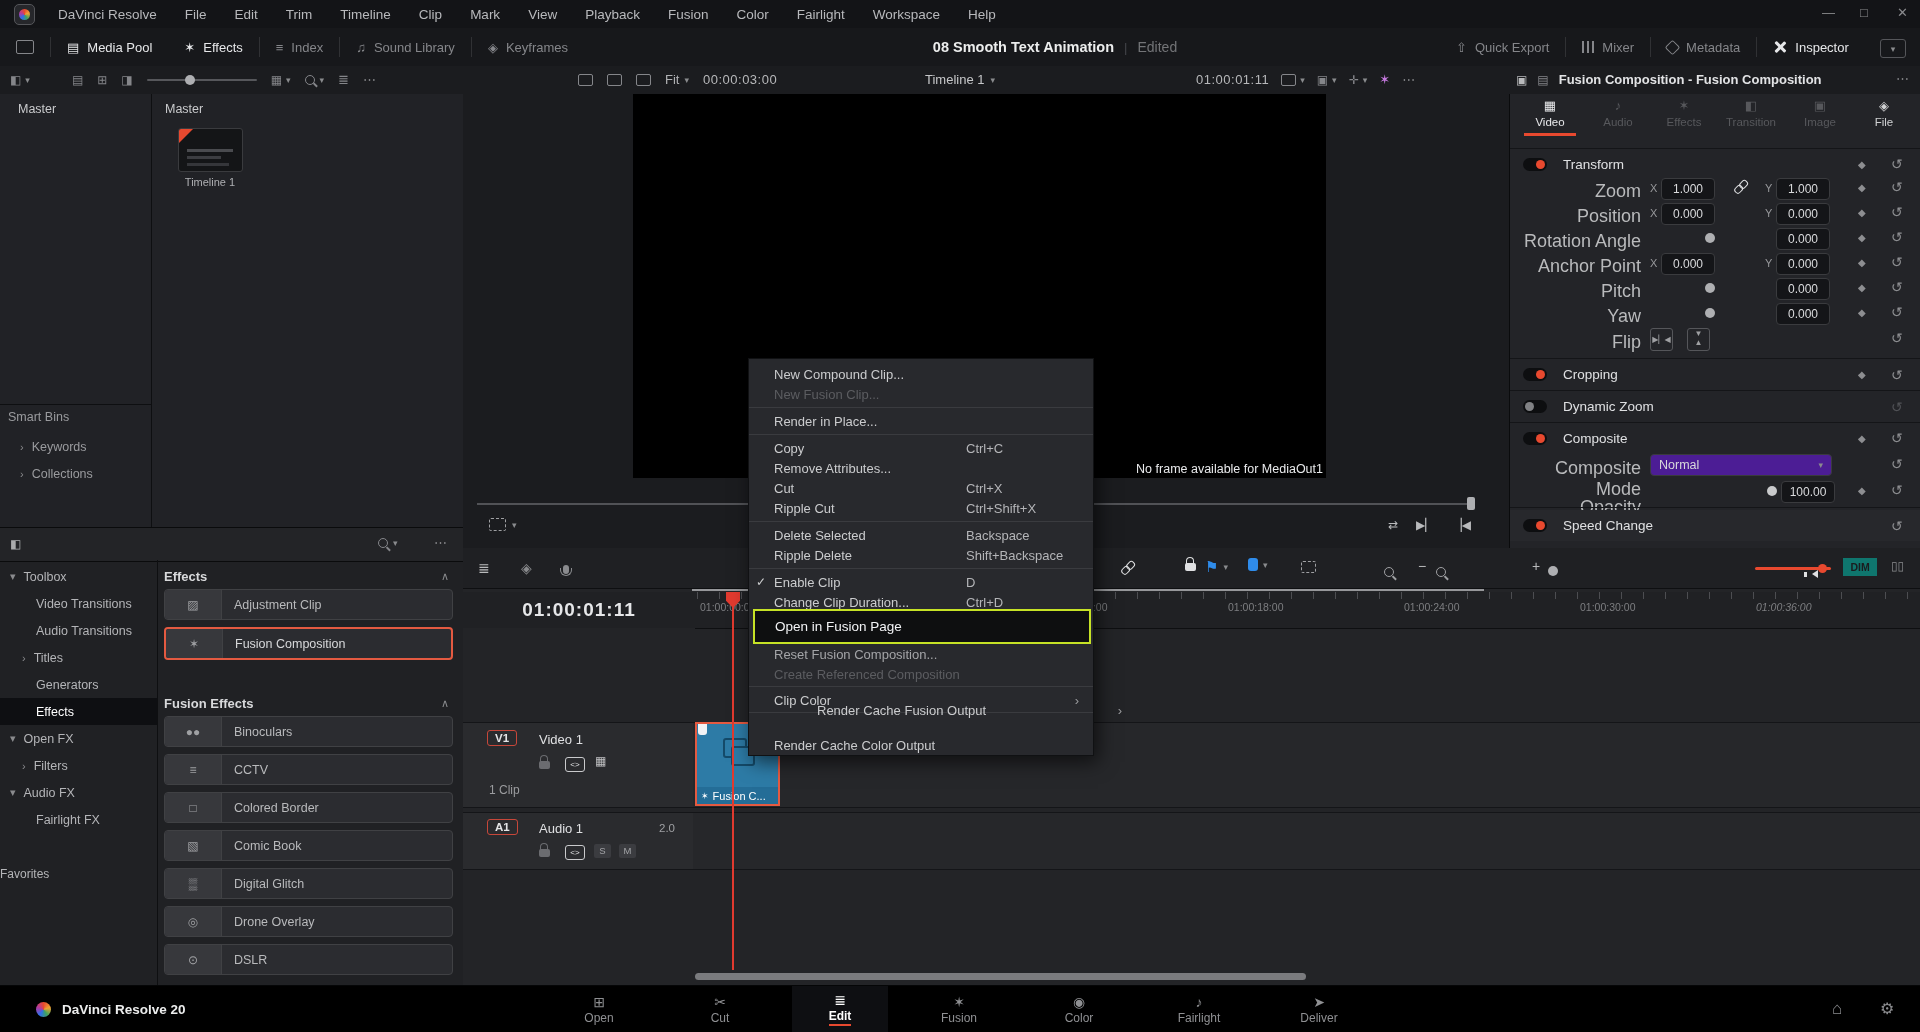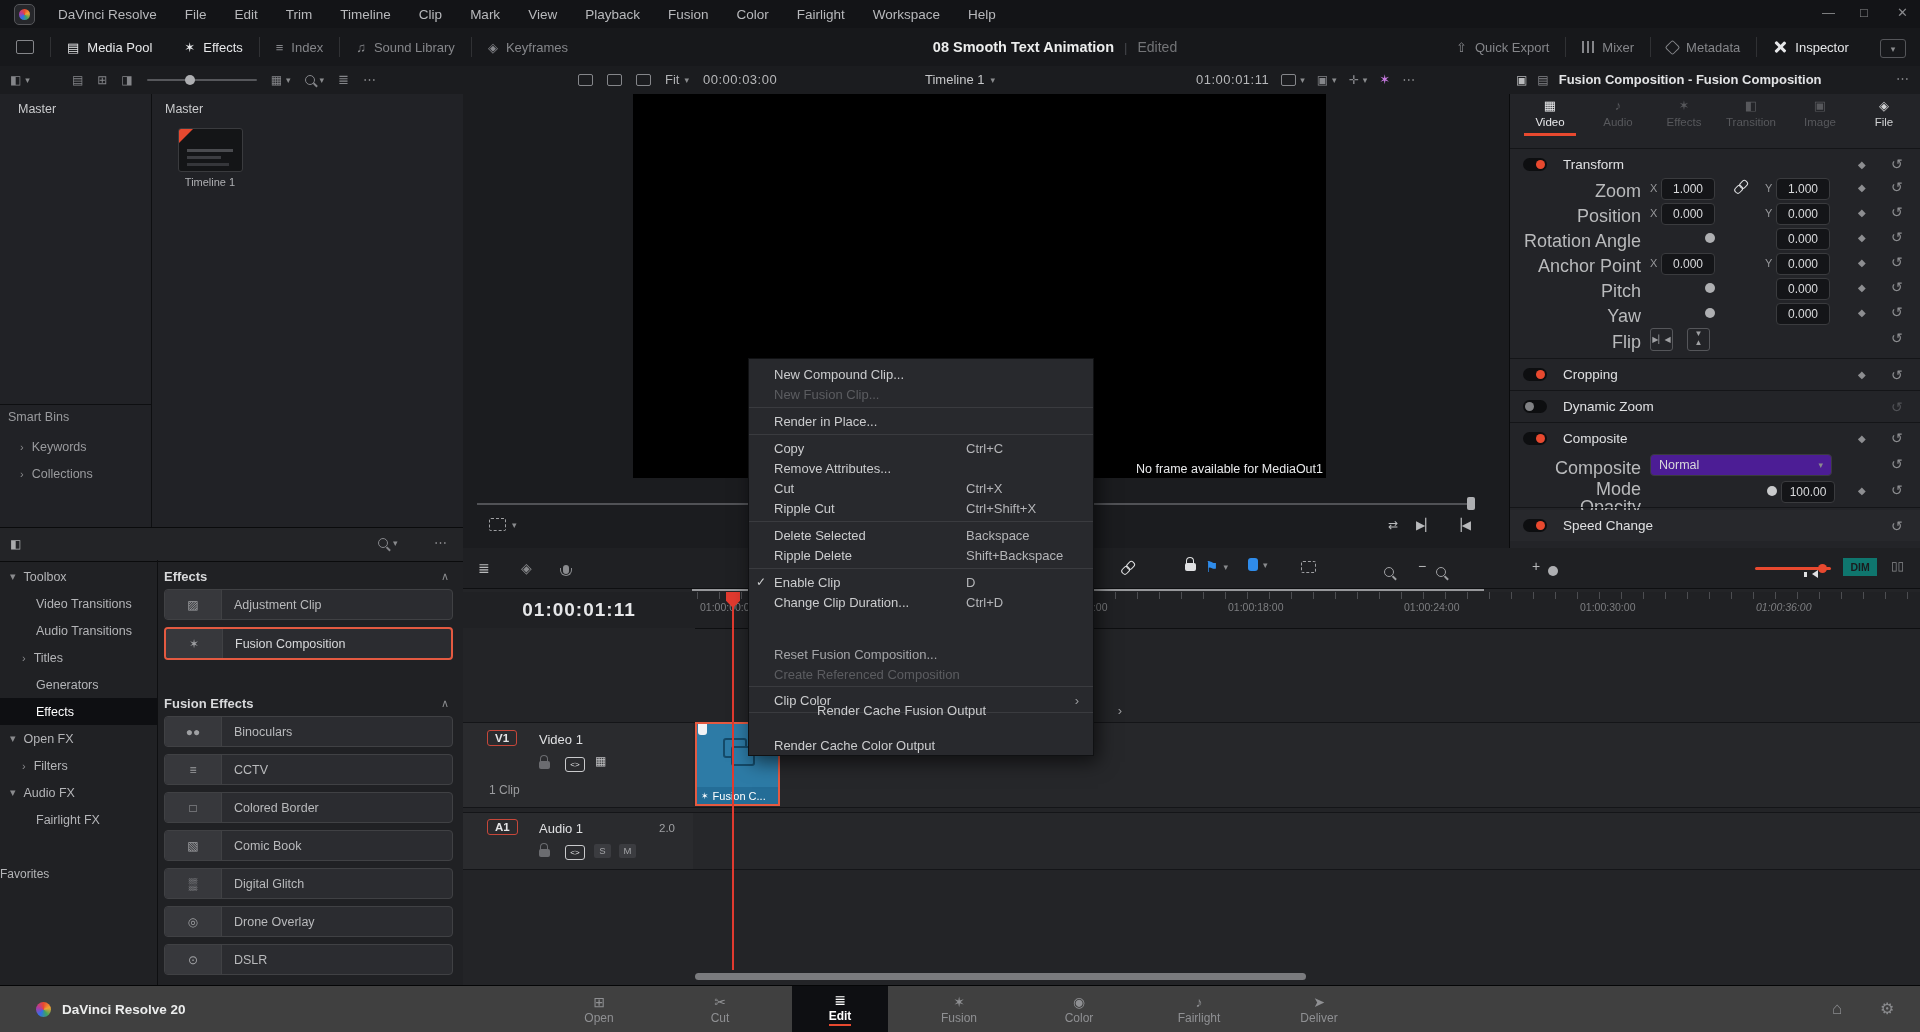--- a/index.html
+++ b/index.html
@@ -74,21 +74,21 @@
   .ctx-item .lab{position:absolute;left:25px;}
   .ctx-item .sc{position:absolute;left:217px;color:#b4b5b8;}
   .ctx-item .sub{position:absolute;right:14px;color:#9a9b9e;font-size:13px;}
   .ctx-item.disabled .lab{color:#5c5d61;}
   .ctx-item.dim2 .lab{color:#a4a5a8;}
   .ctx-sep{position:absolute;left:0;width:100%;height:1px;background:#3a3b3f;}
   #ctx-highlight{position:absolute;left:4px;width:334px;height:31px;background:#0e0f10;
                  border:2.5px solid #c6e226;display:flex;align-items:center;}
   #ctx-highlight .lab{padding-left:20px;color:#f2f3f5;font-size:13.5px;}
   
-  #pagebar{left:0;top:985px;width:1920px;height:47px;background:#404040;border-top:1px solid #050607;}
+  #pagebar{left:0;top:985px;width:1920px;height:47px;background:#000000;border-top:1px solid #050607;}
   .page-btn{position:absolute;top:0;width:96px;height:47px;display:flex;flex-direction:column;align-items:center;justify-content:center;gap:2px;color:#8f9093;}
   .page-btn .pic{font-size:14px;line-height:14px;}
   .page-btn .plab{font-size:12px;}
   .page-btn.active{background:#0e0f12;color:#ffffff;}
   .page-btn.active .plab{font-weight:bold;border-bottom:2px solid #e8492f;padding-bottom:1px;}
   .ruler-lab{position:absolute;top:9px;font-size:10.5px;color:#7d7e81;white-space:nowrap;}
 </style>
 </head>
 <body>
 
@@ -669,20 +669,23 @@
     <div class="ctx-sep" style="top:209px;"></div>
     <div class="ctx-item" style="top:213px;">
         <span style="position:absolute;left:7px;color:#cbccce;font-size:12px;">✓</span>
         <span class="lab">Enable Clip</span>
         <span class="sc">D</span>
       </div>
     <div class="ctx-item" style="top:233px;">
         <span class="lab">Change Clip Duration...</span>
         <span class="sc">Ctrl+D</span>
       </div>
+    <div id="ctx-highlight" style="top:250px;">
+        <span class="lab">Open in Fusion Page</span>
+      </div>
     <div class="ctx-item dim2" style="top:285px;">
         <span class="lab">Reset Fusion Composition...</span>
       </div>
     <div class="ctx-item disabled" style="top:305px;">
         <span class="lab">Create Referenced Composition</span>
       </div>
     <div class="ctx-sep" style="top:327px;"></div>
     <div class="ctx-item" style="top:331px;">
         <span class="lab">Clip Color</span>
         <span class="sub">›</span>

